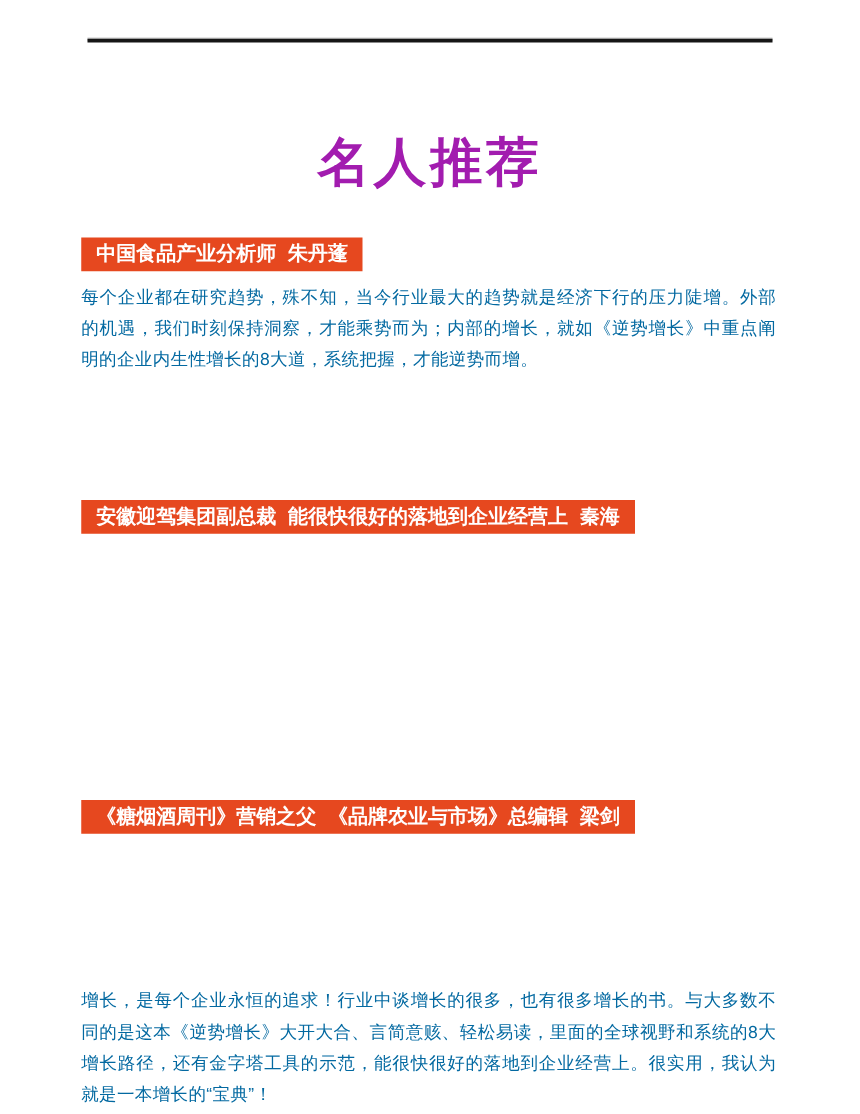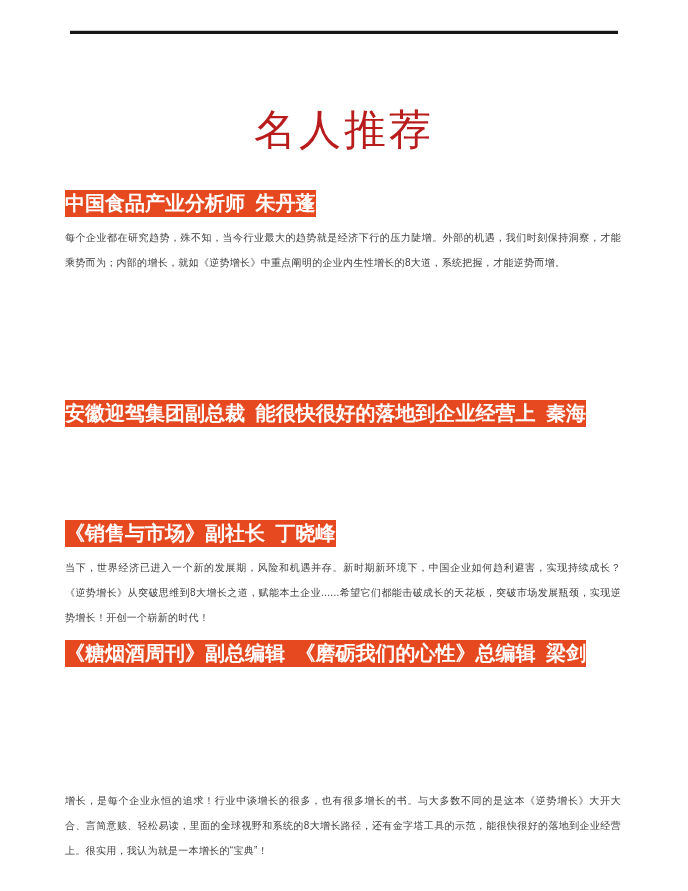--- a/index.html
+++ b/index.html
@@ -21,51 +21,51 @@
     box-shadow: 0 -1px 0 #cccccc;
   }
   .page-title {
     position: absolute;
     left: 0;
     top: 78px;
     width: 100%;
     text-align: center;
     font-size: 42px;
     line-height: 48px;
-    font-weight: normal;
+    font-weight: bold;
     letter-spacing: 3px;
-    color: #b91c1c;
+    color: #a21caf;
   }
   .section {
     position: absolute;
     left: 65px;
     width: 556px;
   }
   .s1 { top: 190px; }
   .s2 { top: 310px; }
   .s3 { top: 400px; }
   .s4 { top: 520px; }
   .s5 { top: 640px; }
   .s6 { top: 780px; }
   .label-bar {
     display: inline-block;
     background: #e6481f;
     color: #ffffff;
-    font-size: 20px;
+    font-size: 16px;
     line-height: 19px;
     font-weight: bold;
-    padding: 4px 0;
+    padding: 4px 12px;
     word-spacing: 5px;
     white-space: nowrap;
   }
   .para {
     margin: 8px 0 0 0;
-    font-size: 10px;
+    font-size: 14px;
     line-height: 25px;
-    color: #404040;
+    color: #0369a1;
     letter-spacing: 0.3px;
     text-align: justify;
     text-justify: inter-ideograph;
   }
 </style>
 </head>
 <body>
 
 <div class="page">
 
@@ -78,26 +78,22 @@
     <p class="para">每个企业都在研究趋势，殊不知，当今行业最大的趋势就是经济下行的压力陡增。外部的机遇，我们时刻保持洞察，才能乘势而为；内部的增长，就如《逆势增长》中重点阐明的企业内生性增长的8大道，系统把握，才能逆势而增。</p>
   </div>
 
   <div class="section s2">
   </div>
 
   <div class="section s3">
     <div class="label-bar">安徽迎驾集团副总裁 能很快很好的落地到企业经营上 秦海</div>
   </div>
 
-  <div class="section s4">
-    <div class="label-bar">《销售与市场》副社长 丁晓峰</div>
-    <p class="para">当下，世界经济已进入一个新的发展期，风险和机遇并存。新时期新环境下，中国企业如何趋利避害，实现持续成长？《逆势增长》从突破思维到8大增长之道，赋能本土企业......希望它们都能击破成长的天花板，突破市场发展瓶颈，实现逆势增长！开创一个崭新的时代！</p>
-  </div>
 
   <div class="section s5">
-    <div class="label-bar">《糖烟酒周刊》副总编辑 《磨砺我们的心性》总编辑 梁剑</div>
+    <div class="label-bar">《糖烟酒周刊》营销之父 《品牌农业与市场》总编辑 梁剑</div>
   </div>
 
   <div class="section s6">
     <p class="para">增长，是每个企业永恒的追求！行业中谈增长的很多，也有很多增长的书。与大多数不同的是这本《逆势增长》大开大合、言简意赅、轻松易读，里面的全球视野和系统的8大增长路径，还有金字塔工具的示范，能很快很好的落地到企业经营上。很实用，我认为就是一本增长的“宝典”！</p>
   </div>
 
 </div>
 
 </body></html>

